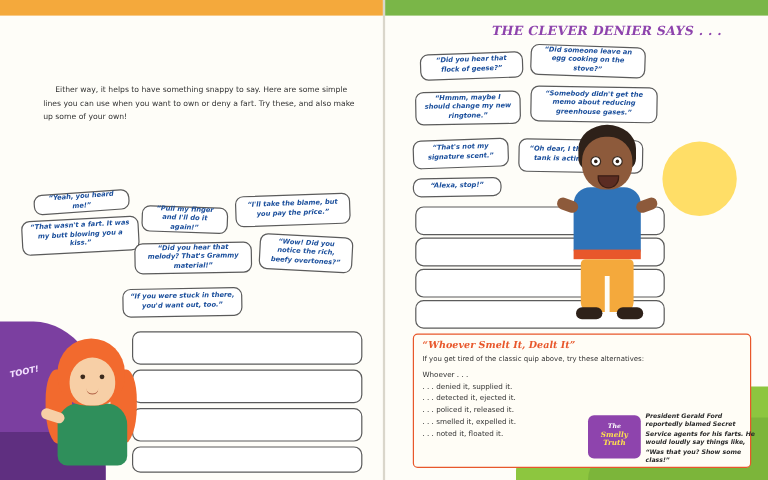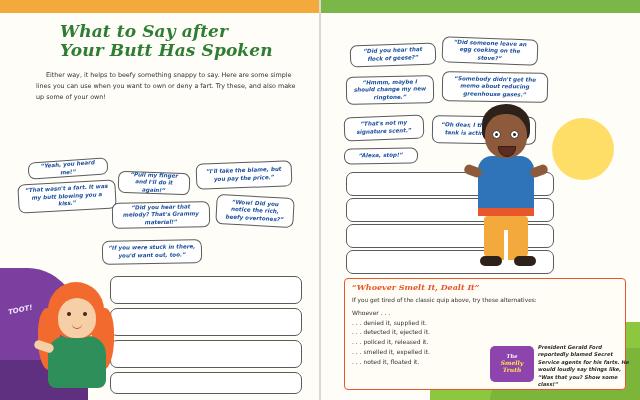--- a/index.html
+++ b/index.html
@@ -151,24 +151,23 @@
     <span class="pg">40</span>
   </div>
 
   <div class="leftpage"></div>
   <div class="rightpage"></div>
 
   <div class="hill"></div>
   <div class="hill2"></div>
   <div class="splash"></div>
 
-  <h1 class="title">What to Say after<br>Your Butt Has Spoken</h1>
 
   <div class="intro">
-    <p class="indent">Either way, it helps to beefy something snappy to say. Here are some simple lines you can use when you want to own or deny a fart. Try these, and also make up some of your own!</p>
+    <p class="indent">Either way, it helps to have something snappy to say. Here are some simple lines you can use when you want to own or deny a fart. Try these, and also make up some of your own!</p>
   </div>
 
 
   <div class="bub b1">“Yeah, you heard me!”</div>
   <div class="bub b2">“That wasn't a fart. It was my butt blowing you a kiss.”</div>
   <div class="bub b3">“Pull my finger and I'll do it again!”</div>
   <div class="bub b4">“I'll take the blame, but you pay the price.”</div>
   <div class="bub b5">“Did you hear that melody? That's Grammy material!”</div>
   <div class="bub b6">“Wow! Did you notice the rich, beefy overtones?”</div>
   <div class="bub b7">“If you were stuck in there, you'd want out, too.”</div>
@@ -189,20 +188,21 @@
     <div class="g-hair"></div>
     <div class="g-face"></div>
     <div class="g-eye l"></div>
     <div class="g-eye r"></div>
     <div class="g-mouth"></div>
     <div class="g-arm"></div>
   </div>
 
   <div class="gutter"></div>
 
+  <div class="sec-head denier-head">THE CLEVER DENIER SAYS . . .</div>
 
   <div class="bub r1">“Did you hear that flock of geese?”</div>
   <div class="bub r2">“Did someone leave an egg cooking on the stove?”</div>
   <div class="bub r3">“Hmmm, maybe I should change my new ringtone.”</div>
   <div class="bub r4">“Somebody didn't get the memo about reducing greenhouse gases.”</div>
   <div class="bub r5">“That's not my signature scent.”</div>
   <div class="bub r6">“Oh dear, I think the septic tank is acting up again.”</div>
   <div class="bub r7">“Alexa, stop!”</div>
 
   <div class="blank rb1"></div>

